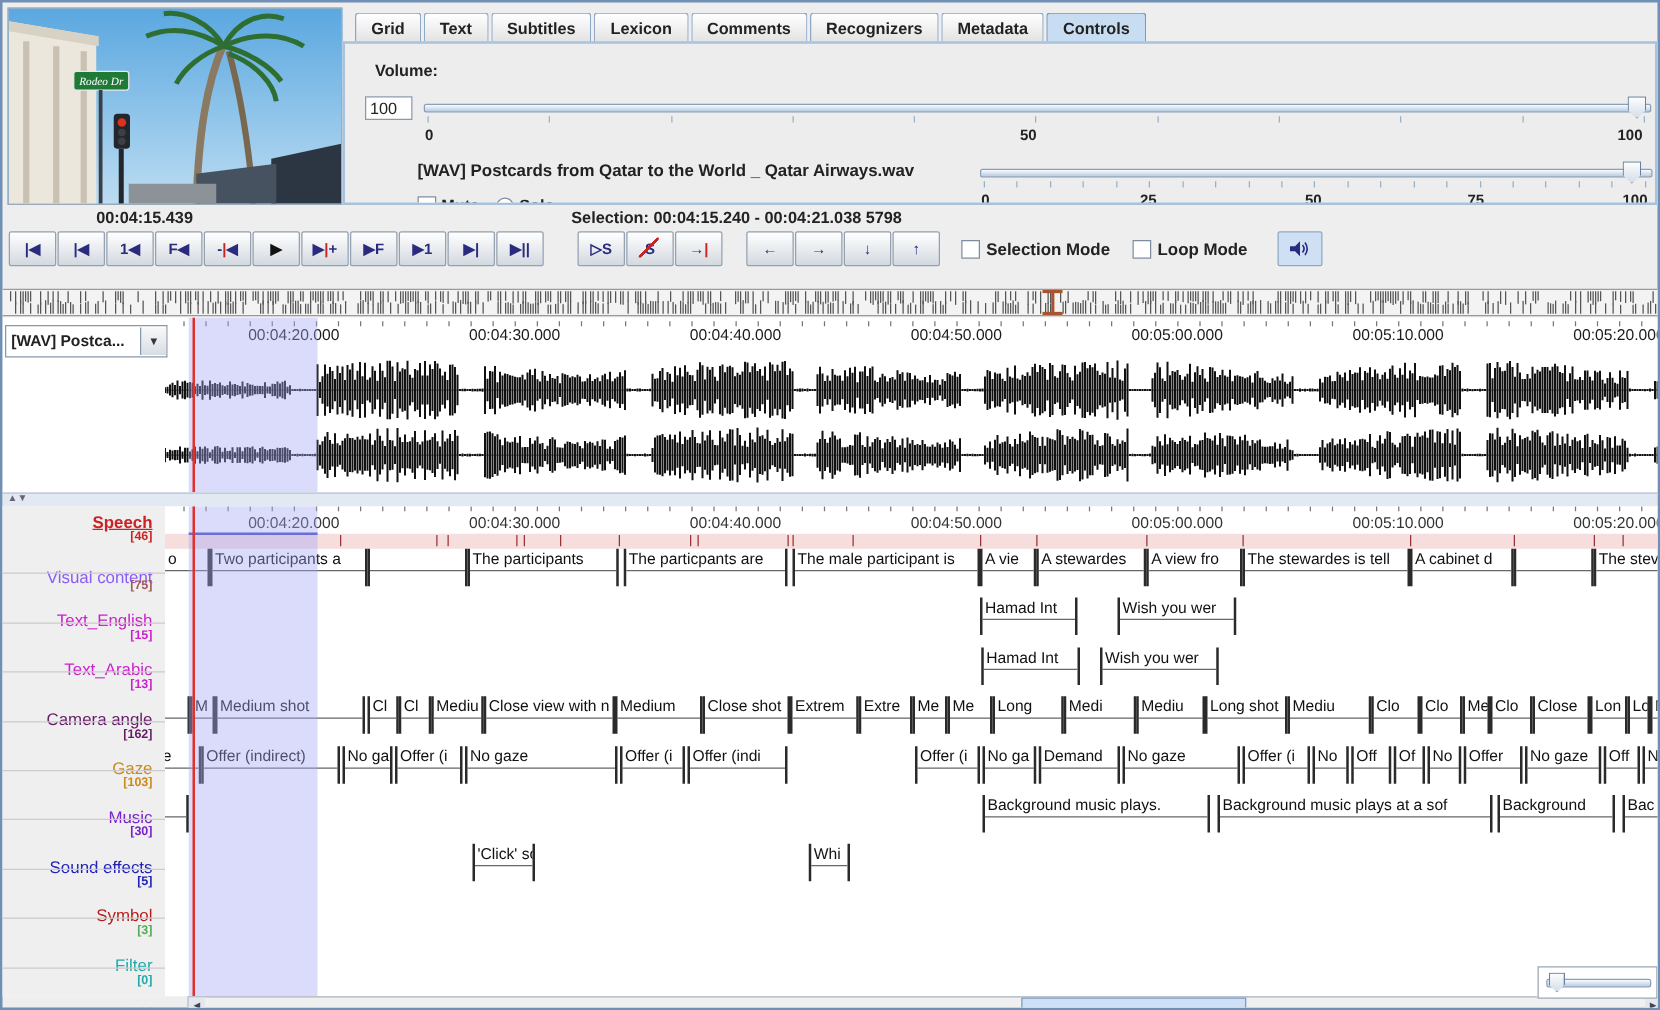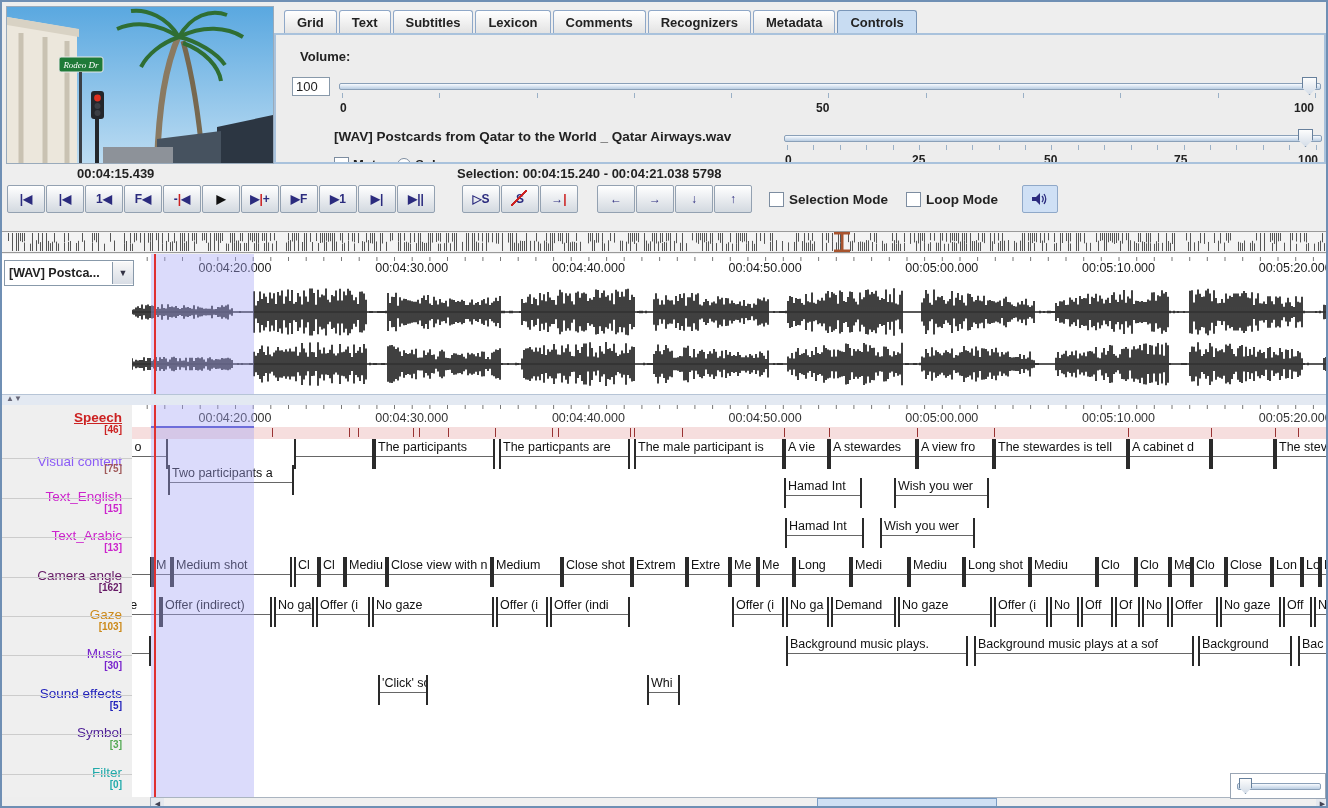--- a/index.html
+++ b/index.html
@@ -1101,21 +1101,21 @@
           <div class="speech-tick" style="left: 862px; top: 1px;"></div>
           <div class="speech-tick" style="left: 996px; top: 1px;"></div>
           <div class="speech-tick" style="left: 1079px; top: 1px;"></div>
           <div class="speech-tick" style="left: 1143px; top: 1px;"></div>
           <div class="speech-tick" style="left: 1166px; top: 1px;"></div>
         </div>
         <div style="position: absolute; left: 18.5px; top: 21px; width: 103px; height: 2px; background: rgb(72, 72, 200);"></div>
         <div class="seg" style="left: -30px; top: 34px; width: 66px;">
           <span class="lbl">view o</span>
         </div>
-        <div class="seg" style="left: 36px; top: 34px; width: 126px; margin-top: 26px;">
+        <div class="seg" style="left: 36px; top: 34px; width: 126px;">
           <span class="lbl">Two participants a</span>
         </div>
         <div class="seg" style="left: 162px; top: 34px; width: 80px;">
           <span class="lbl"></span>
         </div>
         <div class="seg" style="left: 242px; top: 34px; width: 121px;">
           <span class="lbl">The participants</span>
         </div>
         <div class="seg" style="left: 367px; top: 34px; width: 131px;">
           <span class="lbl">The particpants are</span>
@@ -1335,21 +1335,21 @@
         <div class="tsep" style="top: 171.6px;"></div>
         <div class="tname" style="top: 202px; color: rgb(204, 138, 26);">Gaze</div>
         <div class="tcount" style="top: 216px; color: rgb(204, 138, 26);">[103]</div>
         <div class="tsep" style="top: 211px;"></div>
         <div class="tname" style="top: 241.4px; color: rgb(119, 34, 204);">Music</div>
         <div class="tcount" style="top: 255.4px; color: rgb(119, 34, 204);">[30]</div>
         <div class="tsep" style="top: 250.4px;"></div>
         <div class="tname" style="top: 280.8px; color: rgb(34, 34, 187);">Sound effects</div>
         <div class="tcount" style="top: 294.8px; color: rgb(34, 34, 187);">[5]</div>
         <div class="tsep" style="top: 289.8px;"></div>
-        <div class="tname" style="top: 320.2px; color: #4c1d95;">Symbol</div>
+        <div class="tname" style="top: 320.2px; color: #b91c1c;">Symbol</div>
         <div class="tcount" style="top: 334.2px; color: rgb(85, 170, 85);">[3]</div>
         <div class="tsep" style="top: 329.2px;"></div>
         <div class="tname" style="top: 359.6px; color: rgb(34, 170, 170);">Filter</div>
         <div class="tcount" style="top: 373.6px; color: rgb(34, 170, 170);">[0]</div>
         <div class="tsep" style="top: 368.6px;"></div>
         <div class="tname" style="top: 399px; color: rgb(204, 34, 204);">Subtitl</div>
         <div class="tcount" style="top: 413px; color: rgb(204, 34, 204);"></div>
       </div>
 
   </div>

